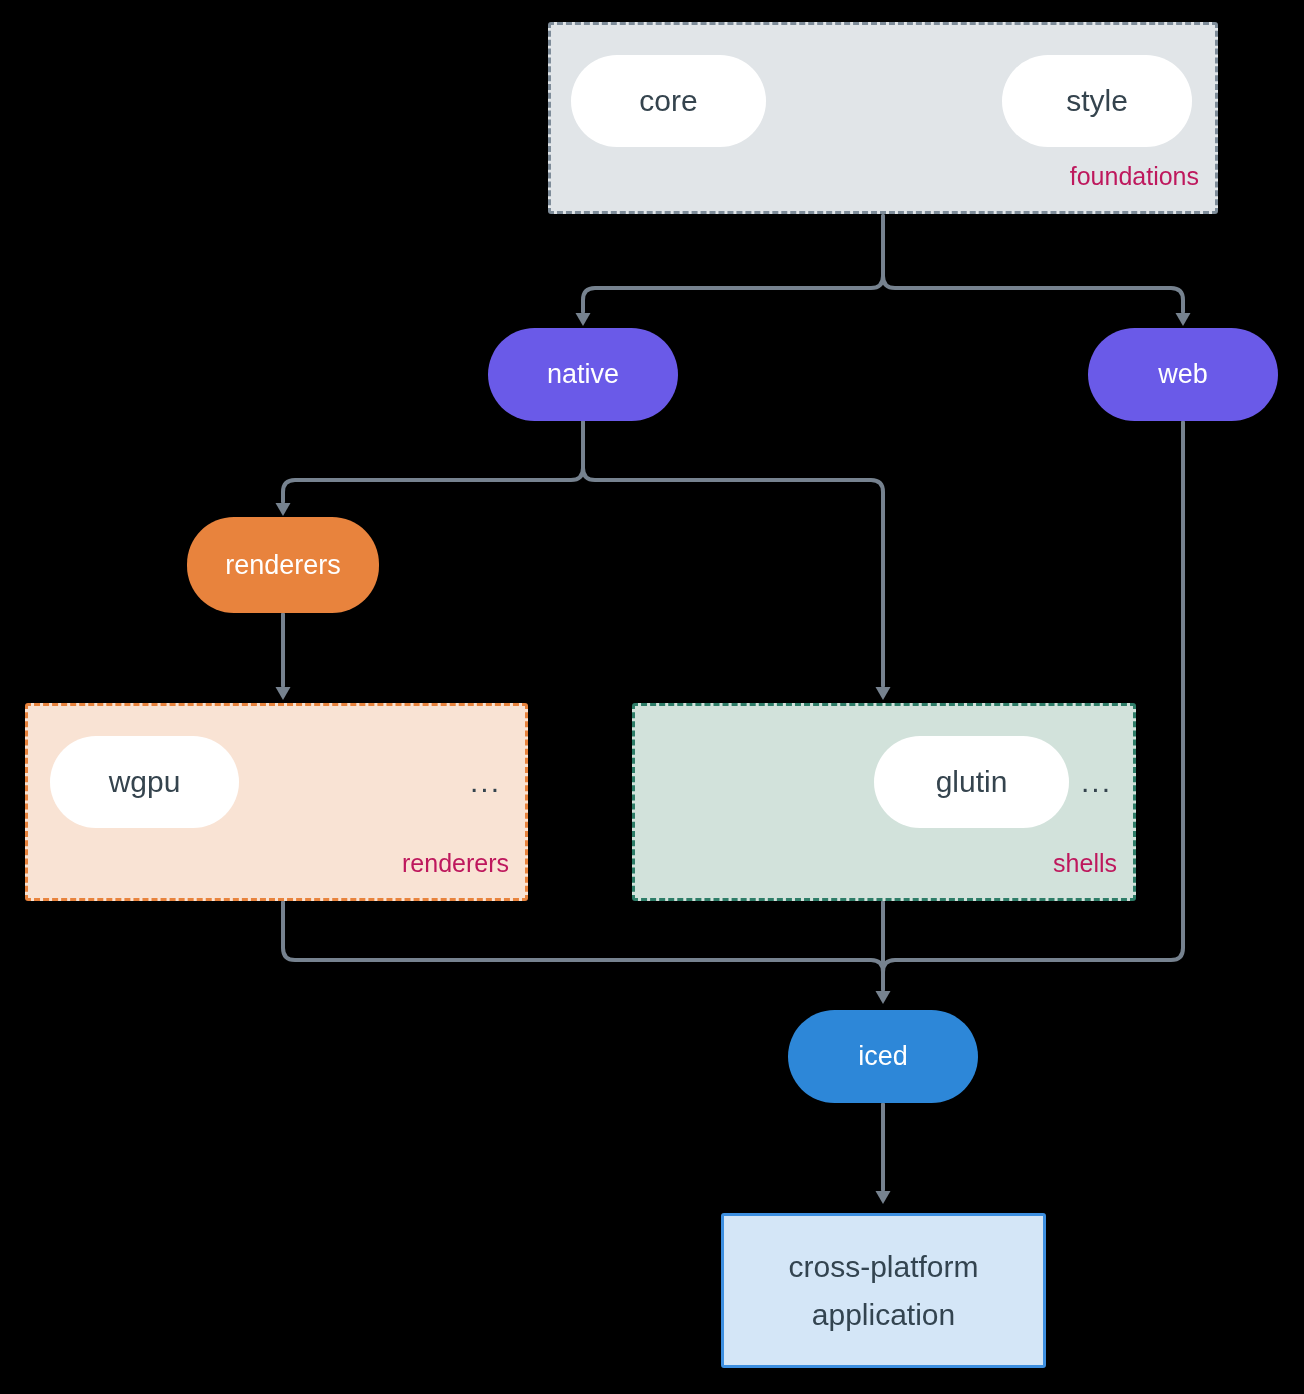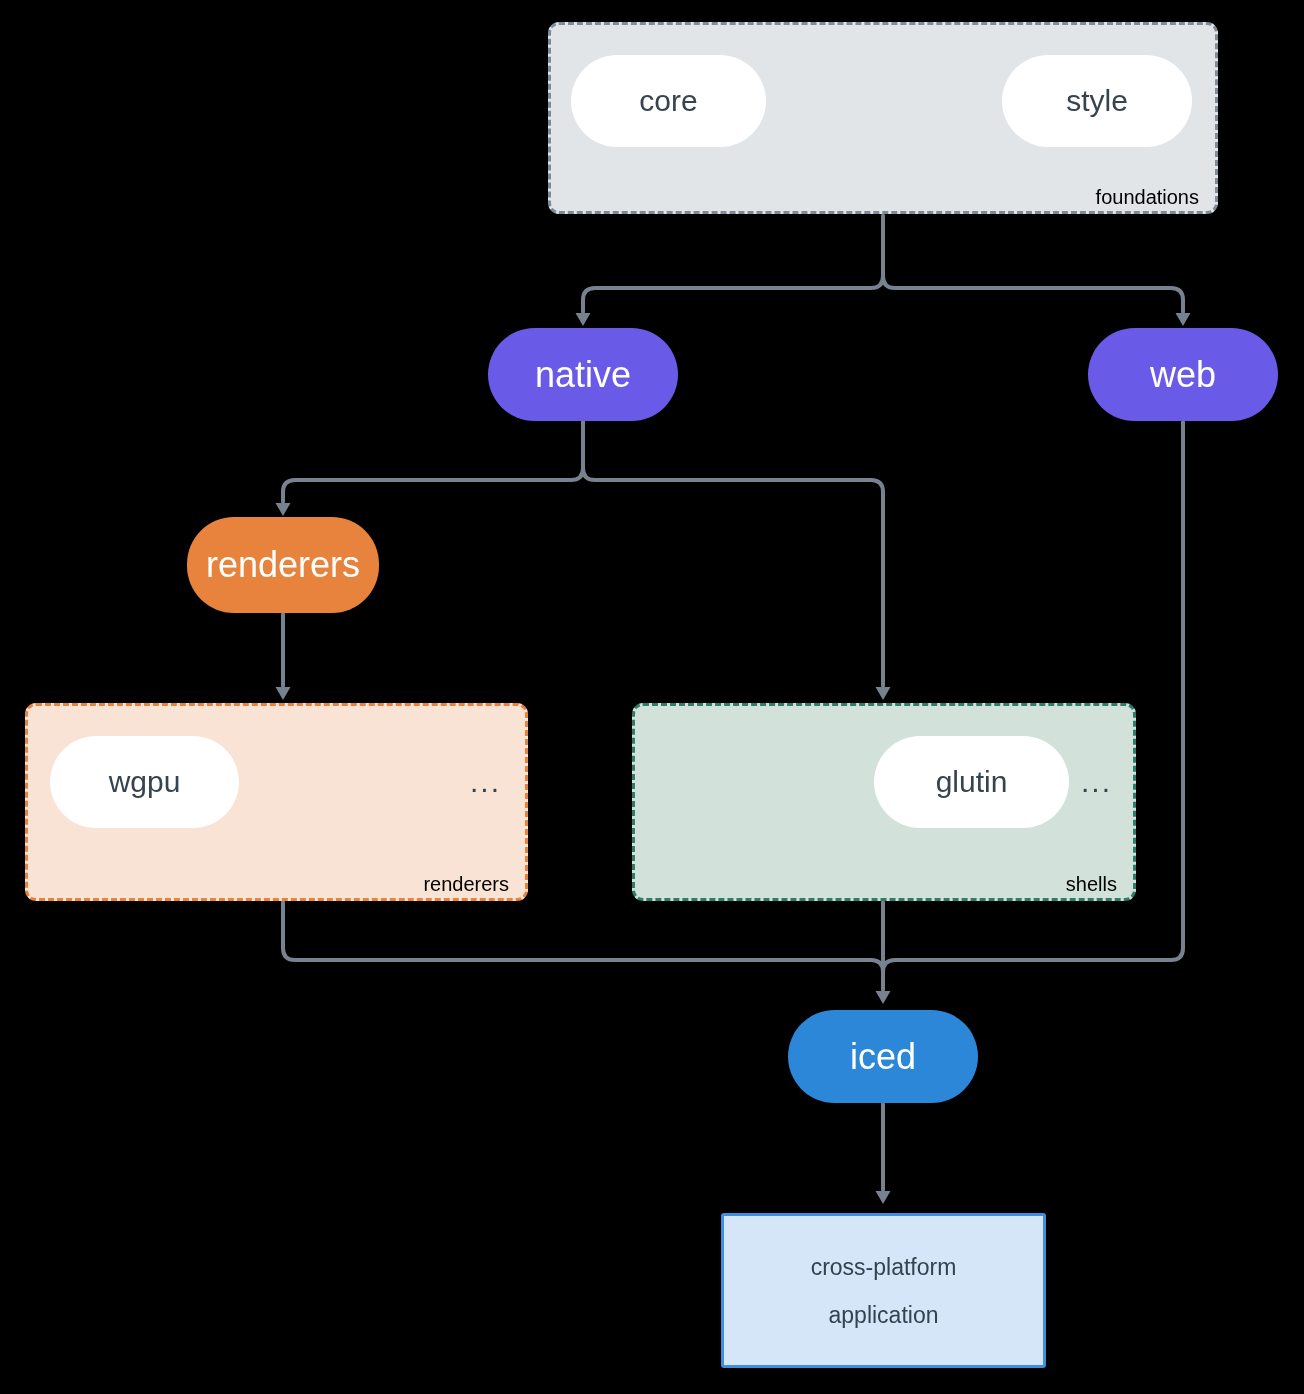--- a/index.html
+++ b/index.html
@@ -4,50 +4,50 @@
 <style>
   html,body{margin:0;padding:0;background:#000;}
   .canvas{
     position:relative;width:1304px;height:1394px;background:#000;
     font-family:"Liberation Sans",sans-serif;overflow:hidden;
   }
   .connectors{position:absolute;left:0;top:0;width:1304px;height:1394px;}
   .edge{fill:none;stroke:#76828F;stroke-width:4;stroke-linecap:round;stroke-linejoin:round;}
   .arrowhead{fill:#76828F;stroke:none;}
 
-  .group{position:absolute;box-sizing:border-box;border-radius:11px;text-decoration:underline;}
+  .group{position:absolute;box-sizing:border-box;border-radius:3px;text-decoration:underline;}
   .group.foundations{left:548px;top:22px;width:670px;height:192px;
     background:#E1E5E8;border:3px dashed #7E8C99;}
   .group.renderers{left:25px;top:703px;width:503px;height:198px;
     background:#F9E3D4;border:3px dashed #E8833D;}
   .group.shells{left:632px;top:703px;width:504px;height:198px;
     background:#D2E2DB;border:3px dashed #2E7D68;}
 
   .chip{position:absolute;background:#fff;border-radius:47px;
     display:flex;align-items:center;justify-content:center;
     color:#35444E;font-size:30px;}
   .group .chip{top:30px;height:92px;}
 
   .dots{position:absolute;top:30px;height:92px;display:flex;align-items:center;
     color:#35444E;font-size:30px;letter-spacing:2px;}
 
-  .group-label{position:absolute;right:16px;bottom:2px;
-    font-size:20px;color:#000000;}
+  .group-label{position:absolute;right:16px;bottom:20px;
+    font-size:25px;color:#be185d;}
 
   .node{position:absolute;display:flex;align-items:center;justify-content:center;
-    color:#fff;font-size:36px;border-radius:47px;}
+    color:#fff;font-size:27px;border-radius:47px;}
   .node.native{left:488px;top:328px;width:190px;height:93px;background:#6A5AE8;}
   .node.web{left:1088px;top:328px;width:190px;height:93px;background:#6A5AE8;}
   .node.graphics{left:187px;top:517px;width:192px;height:96px;background:#E8833D;}
   .node.iced{left:788px;top:1010px;width:190px;height:93px;background:#2D87D8;}
 
   .app{position:absolute;left:721px;top:1213px;width:325px;height:155px;
     box-sizing:border-box;background:#D4E6F7;border:3px solid #3D8FE0;border-radius:3px;
     display:flex;flex-direction:column;align-items:center;justify-content:center;
-    color:#334450;font-size:23px;line-height:48px;}
+    color:#334450;font-size:30px;line-height:48px;}
 </style>
 </head>
 <body>
 
 <div class="canvas">
 
   <svg class="connectors" viewBox="0 0 1304 1394" xmlns="http://www.w3.org/2000/svg">
 
     <path class="edge" d="M883,216 V276 Q883,288 871,288 H595 Q583,288 583,300 V312"></path>
     <polygon class="arrowhead" points="575.5,313 590.5,313 583,326"></polygon>

